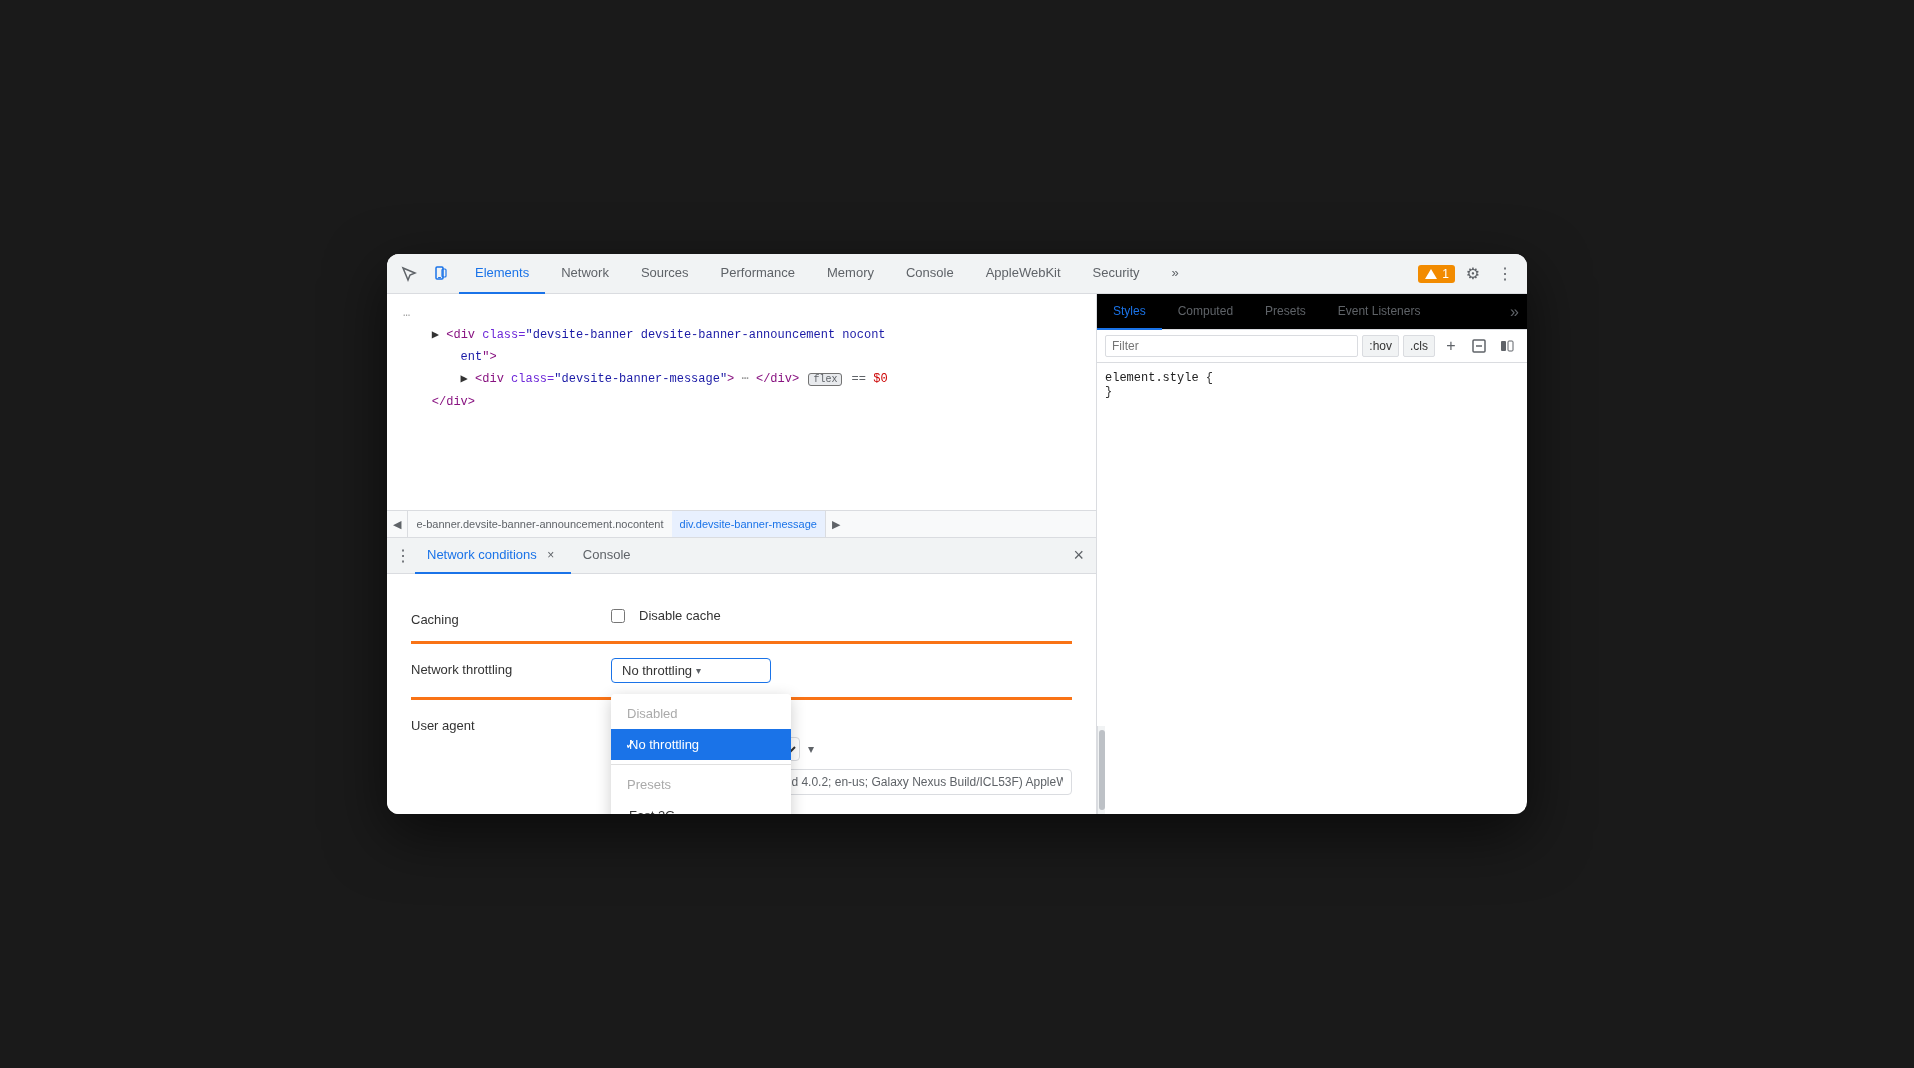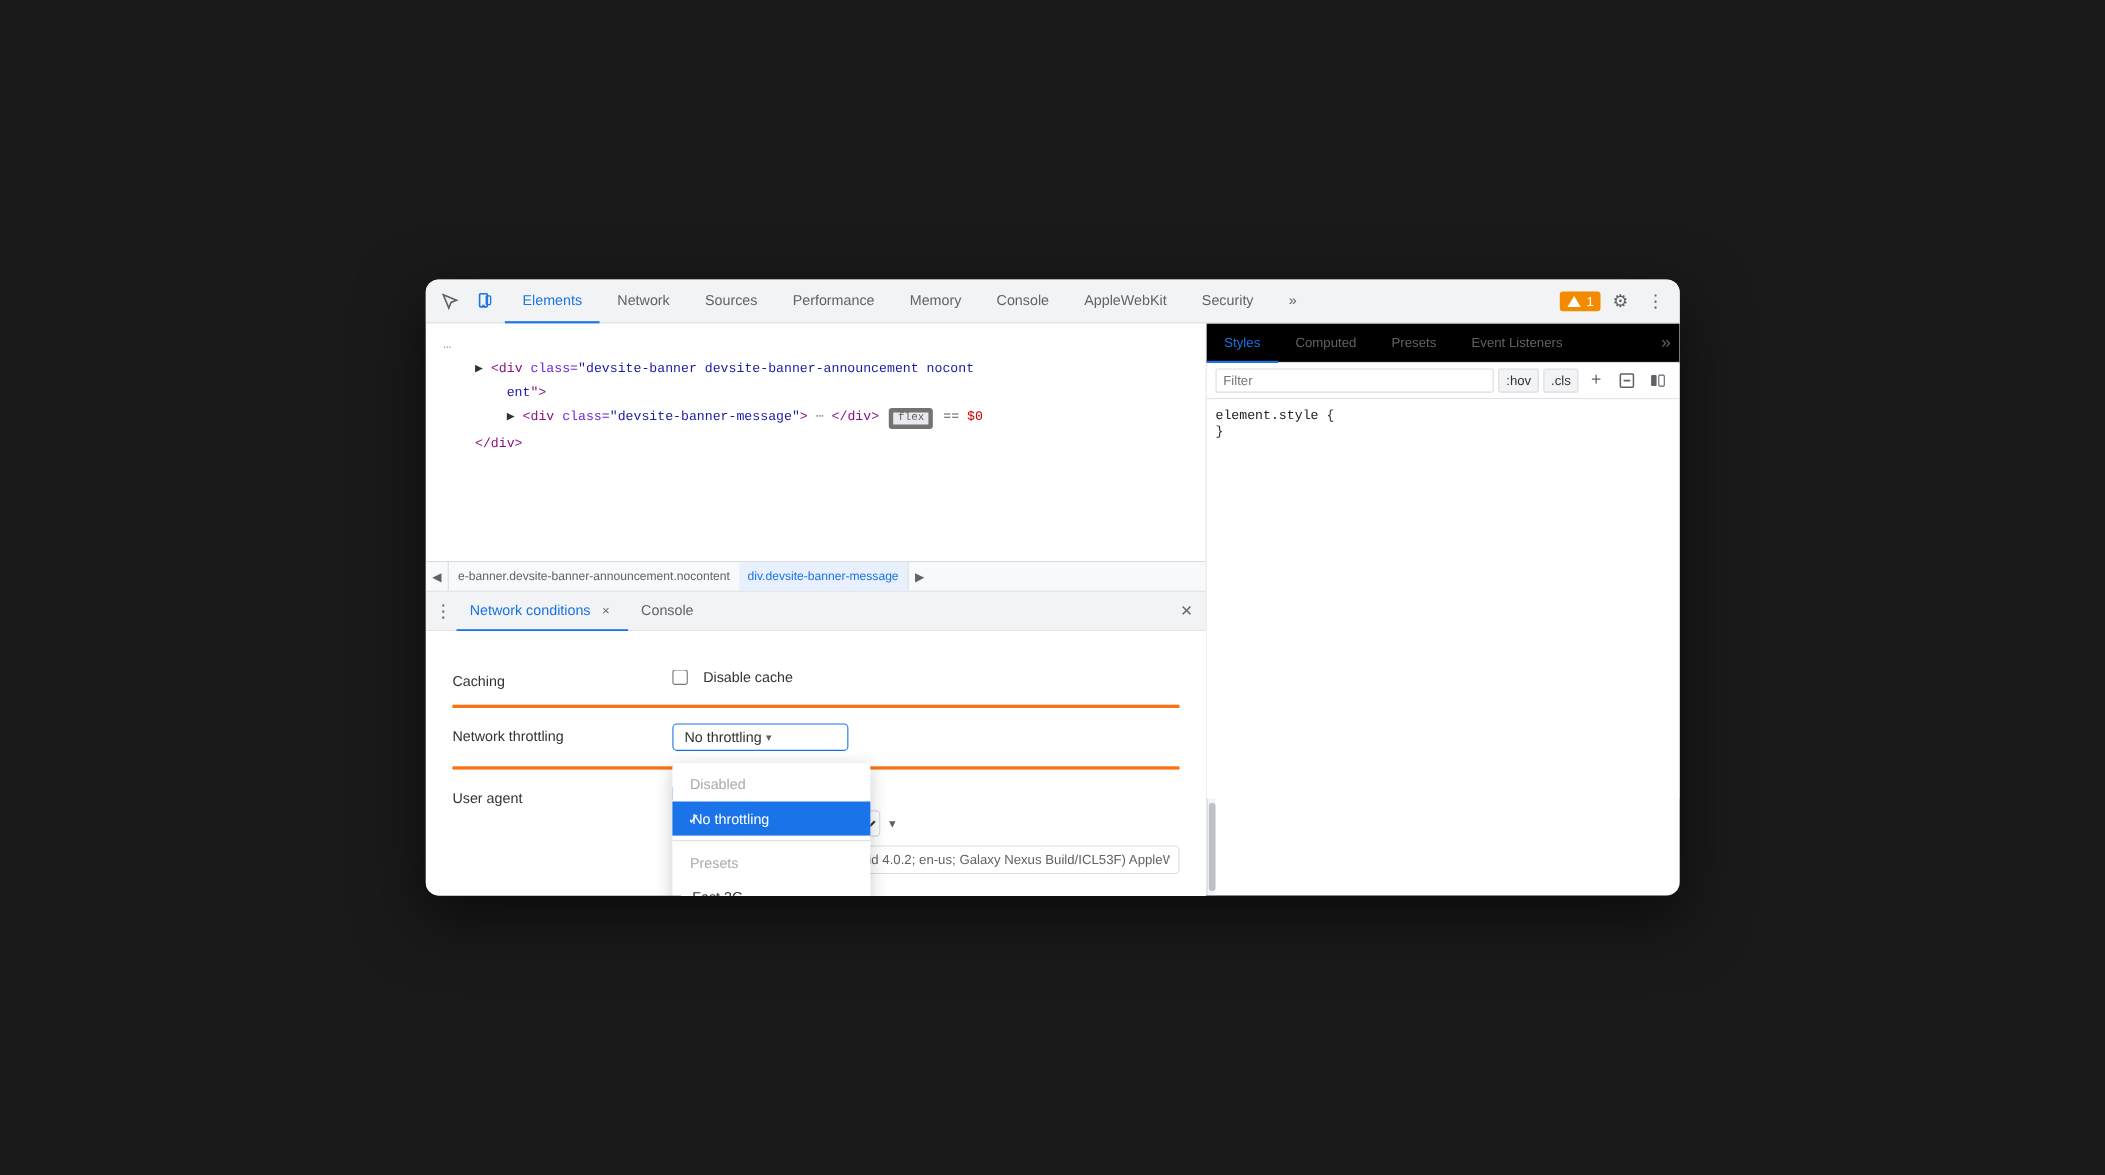--- a/index.html
+++ b/index.html
@@ -130,21 +130,21 @@
       line-height: 18px;
       white-space: nowrap;
     }
     .dom-line .ellipsis { color: #999; }
     .dom-line .tag { color: #881280; }
     .dom-line .attr-name { color: #6d28d9; }
     .dom-line .attr-val { color: #1a1aa6; }
     .dom-line .arrow { color: #333; }
     .dom-line .badge {
       background: #e8eaed;
-      border: 4px solid #737373;
+      border: 1px solid #737373;
       border-radius: 3px;
       padding: 0 4px;
       font-size: 10px;
       color: #5f6368;
       margin: 0 2px;
     }
     .dom-line .dollar { color: #cc0000; }
     .dom-line .equals { color: #5f6368; }
 
     

